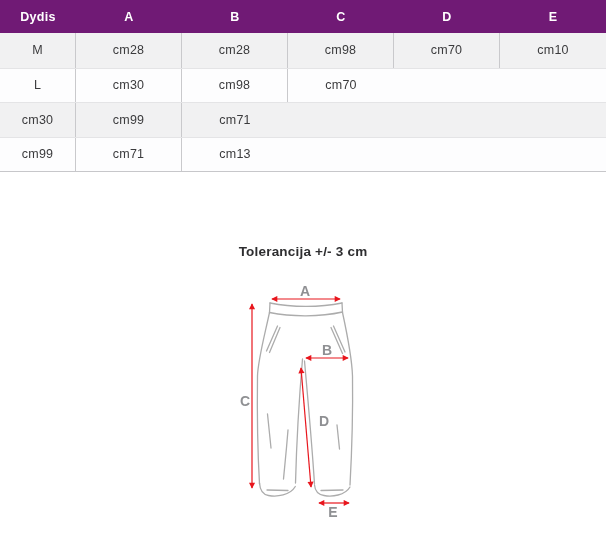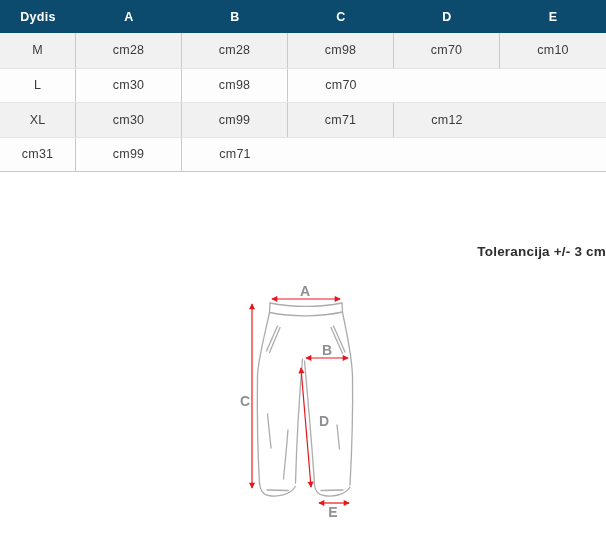--- a/index.html
+++ b/index.html
@@ -12,38 +12,38 @@
   .page { position: absolute; inset: 0; background: #ffffff; }
 
   
   .size-table { position: absolute; top: 0; left: 0; width: 606px; border-bottom: 1px solid #c7c7ca; }
   .thead, .trow {
     display: grid;
     grid-template-columns: 76px repeat(5, 1fr);
     align-items: stretch;
     text-align: center;
   }
-  .thead { height: 33px; background: #0c4a6e; }
+  .thead { height: 33px; background: #701a75; }
   .th {
     color: #ffffff; font-size: 12.5px; font-weight: 700; letter-spacing: .3px;
     display: flex; align-items: center; justify-content: center;
   }
   .trow { height: 34.5px; background: #fdfdfe; }
   .trow.alt { background: #f1f1f2; }
   .trow + .trow { border-top: 1px solid #e4e4e6; }
   .td {
     color: #3b3b3d; font-size: 12.5px; letter-spacing: .2px;
     display: flex; align-items: center; justify-content: center;
   }
   .td:not(:last-child) { border-right: 1px solid #c9c9cc; }
 
   
   .tolerance {
     position: absolute; top: 244px; left: 0; width: 606px;
-    text-align: right; font-size: 13.5px; font-weight: 700;
+    text-align: center; font-size: 13.5px; font-weight: 700;
     color: #2e2e30; letter-spacing: .2px;
   }
 
   
   .diagram { position: absolute; left: 233px; top: 278px; width: 180px; height: 263px; }
   .diagram svg { display: block; width: 180px; height: 263px; }
   .diag-label {
     font-family: "Liberation Sans", "DejaVu Sans", sans-serif;
     font-size: 14px; font-weight: 700;
   }
@@ -73,31 +73,29 @@
     </div>
 
     <div class="trow">
       <div class="td">L</div>
       <div class="td">cm30</div>
       <div class="td">cm98</div>
       <div class="td">cm70</div>
     </div>
 
     <div class="trow alt">
-      <div class="td">XL</div>
       <div class="td">cm30</div>
       <div class="td">cm99</div>
       <div class="td">cm71</div>
-      <div class="td">cm12</div>
     </div>
 
     <div class="trow">
-      <div class="td">cm31</div>
       <div class="td">cm99</div>
       <div class="td">cm71</div>
+      <div class="td">cm13</div>
     </div>
   </div>
 
   <div class="tolerance">Tolerancija +/- 3 cm</div>
 
   <div class="diagram">
     <svg viewBox="233 278 180 263" xmlns="http://www.w3.org/2000/svg">
       <defs>
         <marker id="arr" viewBox="0 0 8 8" refX="6.6" refY="4" markerWidth="7" markerHeight="7" orient="auto-start-reverse" markerUnits="userSpaceOnUse">
           <path d="M0.5,0.5 L7.5,4 L0.5,7.5 z" fill="#e8161d"></path>

